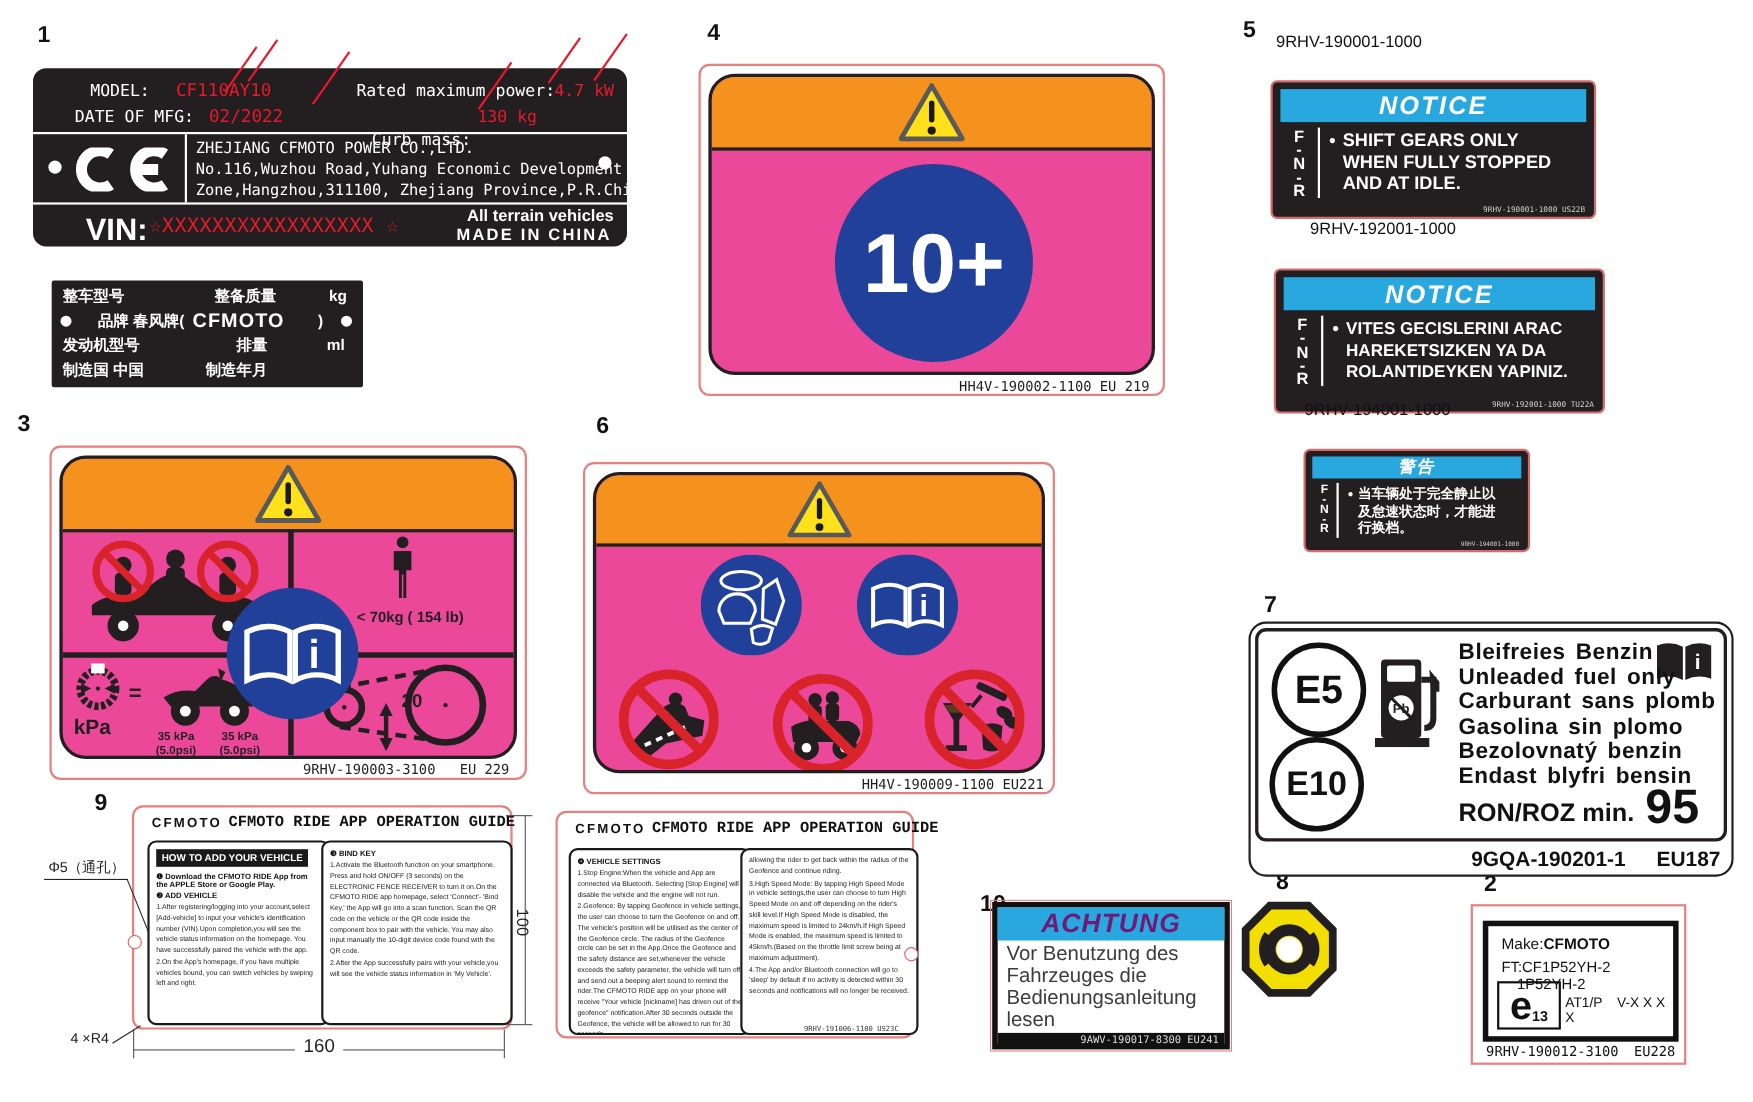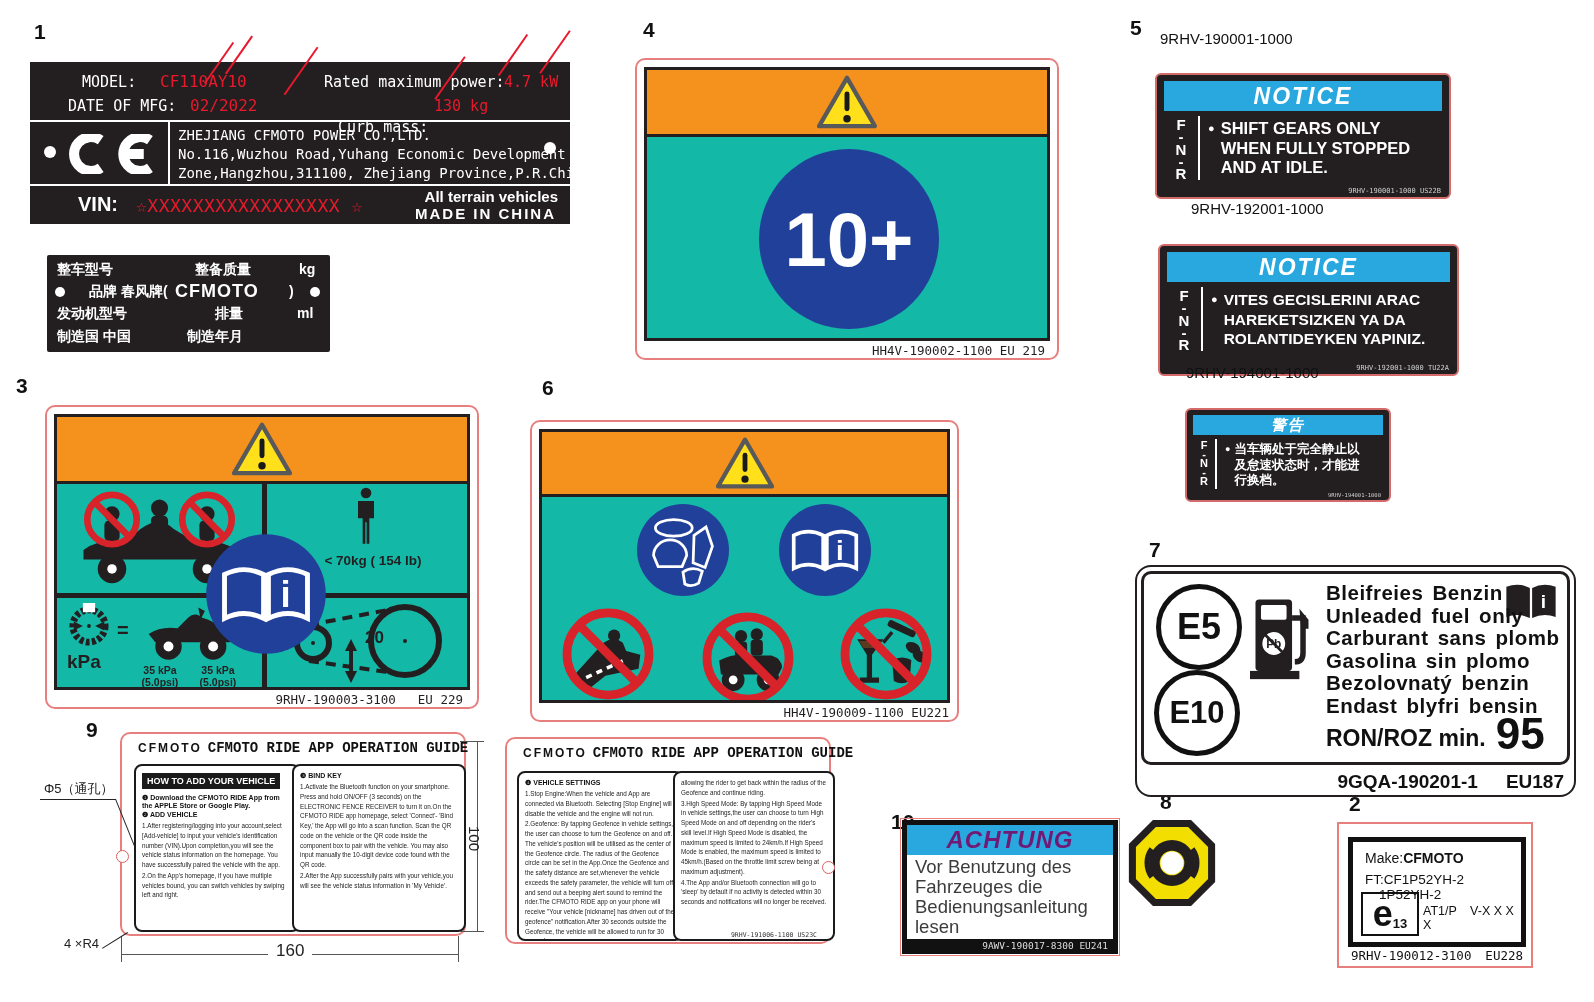--- a/index.html
+++ b/index.html
@@ -4,36 +4,36 @@
 <style>
   html,body{margin:0;padding:0;background:#fff;}
   .page{position:relative;width:1594px;height:1002px;background:#fff;overflow:hidden;
         font-family:"Liberation Sans",sans-serif;color:#111;}
   .abs{position:absolute;}
   .marker{position:absolute;font-size:21px;font-weight:bold;color:#111;}
   .pn-head{position:absolute;font-size:15px;color:#111;}
 
   
   .plate{position:absolute;left:30px;top:62px;width:540px;height:162px;background:#231f20;
-         border-radius:0;font-family:"DejaVu Sans Mono",monospace;}
+         border-radius:12px;font-family:"DejaVu Sans Mono",monospace;}
   .plate .sep{position:absolute;left:0;right:0;height:2px;background:#fff;}
   .pw{color:#fff;font-size:15px;position:absolute;white-space:nowrap;}
   .pr{color:#e8192c;font-size:15px;position:absolute;white-space:nowrap;}
   .dot{position:absolute;width:12px;height:12px;border-radius:50%;background:#fff;}
   .redtick{position:absolute;width:2px;background:#e8192c;transform:rotate(35deg);z-index:5;}
 
   
   .cnplate{position:absolute;left:47px;top:255px;width:283px;height:97px;background:#231f20;
            color:#fff;border-radius:2px;font-size:14px;font-weight:bold;}
   .cnplate .row{position:absolute;white-space:nowrap;}
 
   
   .wlabel{position:absolute;border:2px solid #e87f7f;border-radius:10px;background:#fff;}
   .wlabel-inner{position:absolute;left:7px;right:7px;top:7px;bottom:17px;border:3px solid #231f20;
-                border-radius:0;overflow:hidden;background:#14b8a6;text-decoration:underline;}
+                border-radius:24px;overflow:hidden;background:#ec4899;text-decoration:underline;}
   .whead{position:absolute;left:0;right:0;top:0;height:64px;background:#f5921e;
          border-bottom:3px solid #231f20;display:flex;justify-content:center;}
   .wpn{position:absolute;bottom:0;right:14px;font-family:"DejaVu Sans Mono",monospace;
        font-size:12.5px;color:#231f20;white-space:nowrap;}
   .wpn span{margin-left:22px;}
   .vdiv{position:absolute;width:5px;background:#231f20;}
   .hdiv{position:absolute;height:5px;background:#231f20;left:0;right:0;}
   .bookcircle{position:absolute;}
   .agecircle{position:absolute;background:#21409a;border-radius:50%;display:flex;
              align-items:center;justify-content:center;color:#fff;font-weight:bold;}
@@ -143,21 +143,21 @@
       <path d="M44 8 A22 22 0 1 0 44 44" stroke="#fff" stroke-width="13" fill="none"></path>
       <path d="M108 8 A22 22 0 1 0 108 44" stroke="#fff" stroke-width="13" fill="none"></path>
       <line x1="74" y1="26" x2="100" y2="26" stroke="#fff" stroke-width="13"></line>
     </svg>
     <div class="abs" style="left:138px;top:60px;width:2px;height:62px;background:#fff;"></div>
     <span class="pw" style="left:148px;top:65px;font-size:14px;">ZHEJIANG CFMOTO POWER CO.,LTD.</span>
     <span class="pw" style="left:148px;top:84px;font-size:14px;">No.116,Wuzhou Road,Yuhang Economic Development</span>
     <span class="pw" style="left:148px;top:103px;font-size:14px;">Zone,Hangzhou,311100, Zhejiang Province,P.R.China</span>
     <div class="dot" style="left:514px;top:80px;"></div>
     <div class="sep" style="top:122px;"></div>
-    <span class="pw" style="left:48px;top:131px;font-size:20px;font-weight:bold;font-family:'Liberation Sans',sans-serif;">VIN:</span>
+    <span class="pw" style="left:48px;top:131px;font-size:28px;font-weight:bold;font-family:'Liberation Sans',sans-serif;">VIN:</span>
     <span class="pr" style="left:106px;top:133px;font-size:18px;letter-spacing:0.5px;">☆XXXXXXXXXXXXXXXXX ☆</span>
     <span class="pw" style="right:12px;left:auto;top:126px;font-size:15px;font-weight:bold;font-family:'Liberation Sans',sans-serif;">All terrain vehicles</span>
     <span class="pw" style="right:14px;left:auto;top:143px;font-size:15px;font-weight:bold;letter-spacing:2px;font-family:'Liberation Sans',sans-serif;">MADE IN CHINA</span>
   </div>
 
   <div class="redtick" style="left:218px;top:38px;height:50px;"></div>
   <div class="redtick" style="left:238px;top:32px;height:46px;"></div>
   <div class="redtick" style="left:300px;top:42px;height:58px;"></div>
   <div class="redtick" style="left:449px;top:52px;height:52px;"></div>
   <div class="redtick" style="left:512px;top:30px;height:50px;"></div>

